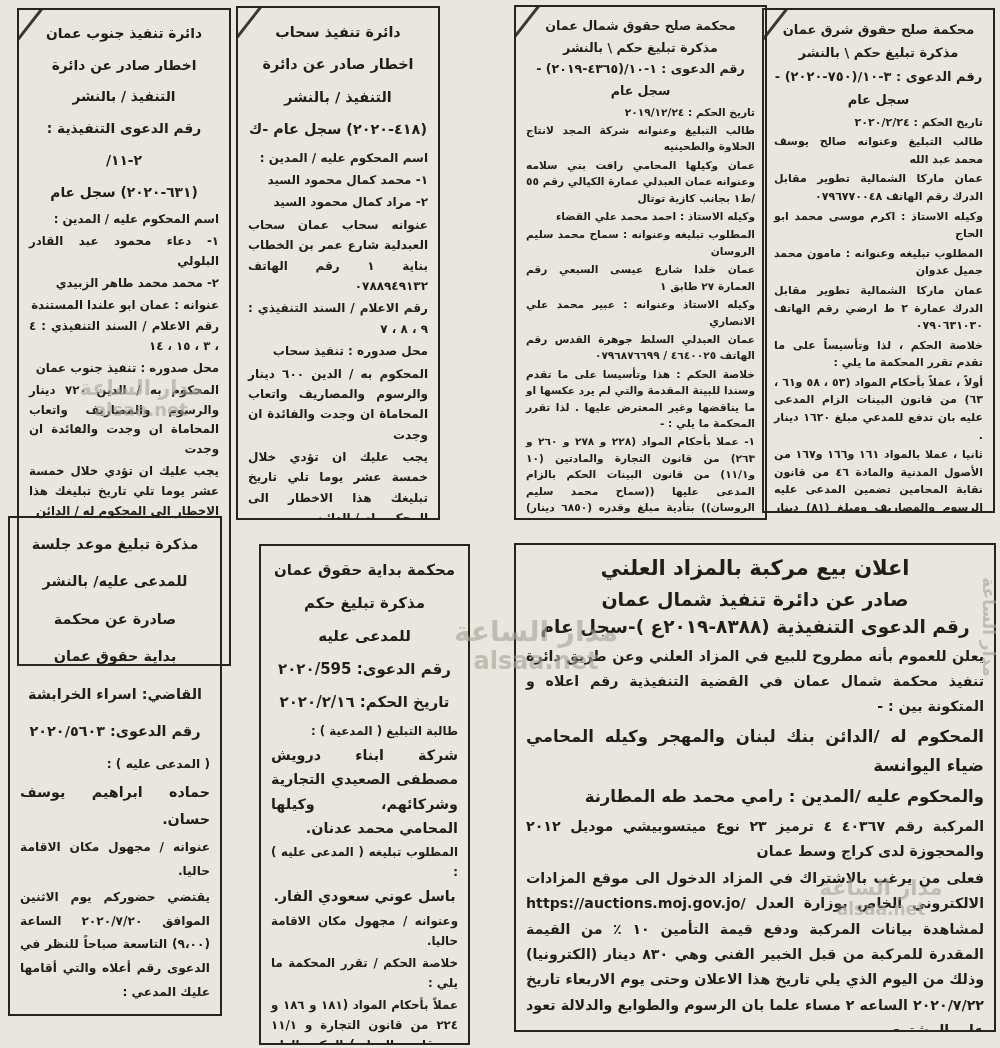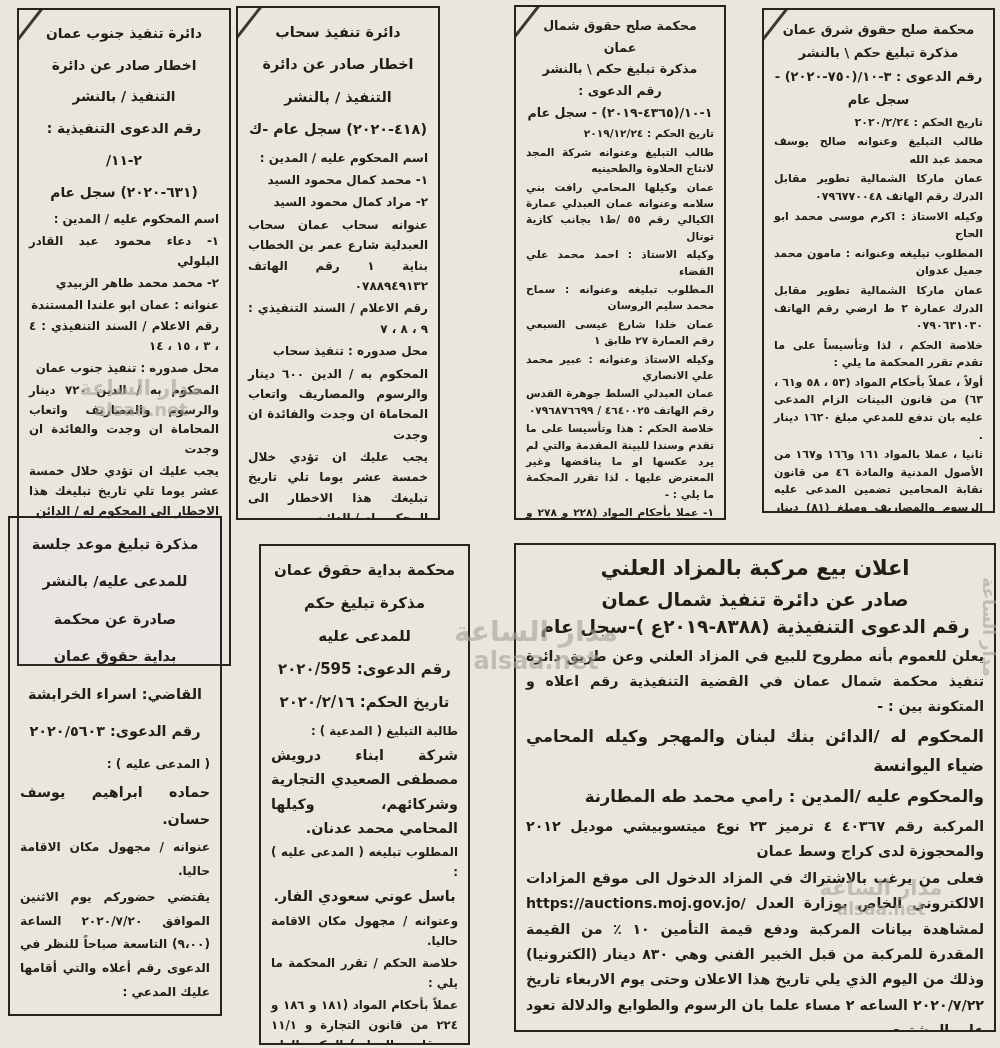--- a/index.html
+++ b/index.html
@@ -19,21 +19,21 @@
   .nt{text-align:center;}
   .t{white-space:normal;}
   .nb .b{text-align:justify;text-align-last:right;margin:2px 0;}
   .nb .b.c{text-align:center;text-align-last:center;}
   .fold{position:absolute;left:-10px;top:10px;width:46px;height:3px;background:#3b382f;
         transform:rotate(-52deg);transform-origin:center;}
   
   .n0{left:762px;top:8px;width:233px;height:505px;font-size:11px;}
   .n0 .t{font-size:13px;line-height:1.8;}
   .n0 .b{line-height:1.6;}
-  .n1{left:514px;top:5px;width:212px;height:515px;font-size:10.6px;}
+  .n1{left:514px;top:5px;width:253px;height:515px;font-size:10.6px;}
   .n1 .t{font-size:12.6px;line-height:1.72;}
   .n1 .b{line-height:1.55;}
   .n2{left:236px;top:6px;width:204px;height:514px;font-size:12px;}
   .n2 .t{font-size:14.4px;line-height:2.25;}
   .n2 .b{line-height:1.7;}
   .n3{left:9px;top:8px;width:214px;height:658px;font-size:11.8px;margin-left:8px;}
   .n3 .t{font-size:13.8px;line-height:2.3;}
   .n3 .b{line-height:1.68;}
   
   .n4{left:514px;top:543px;width:482px;height:489px;font-size:14.2px;}

